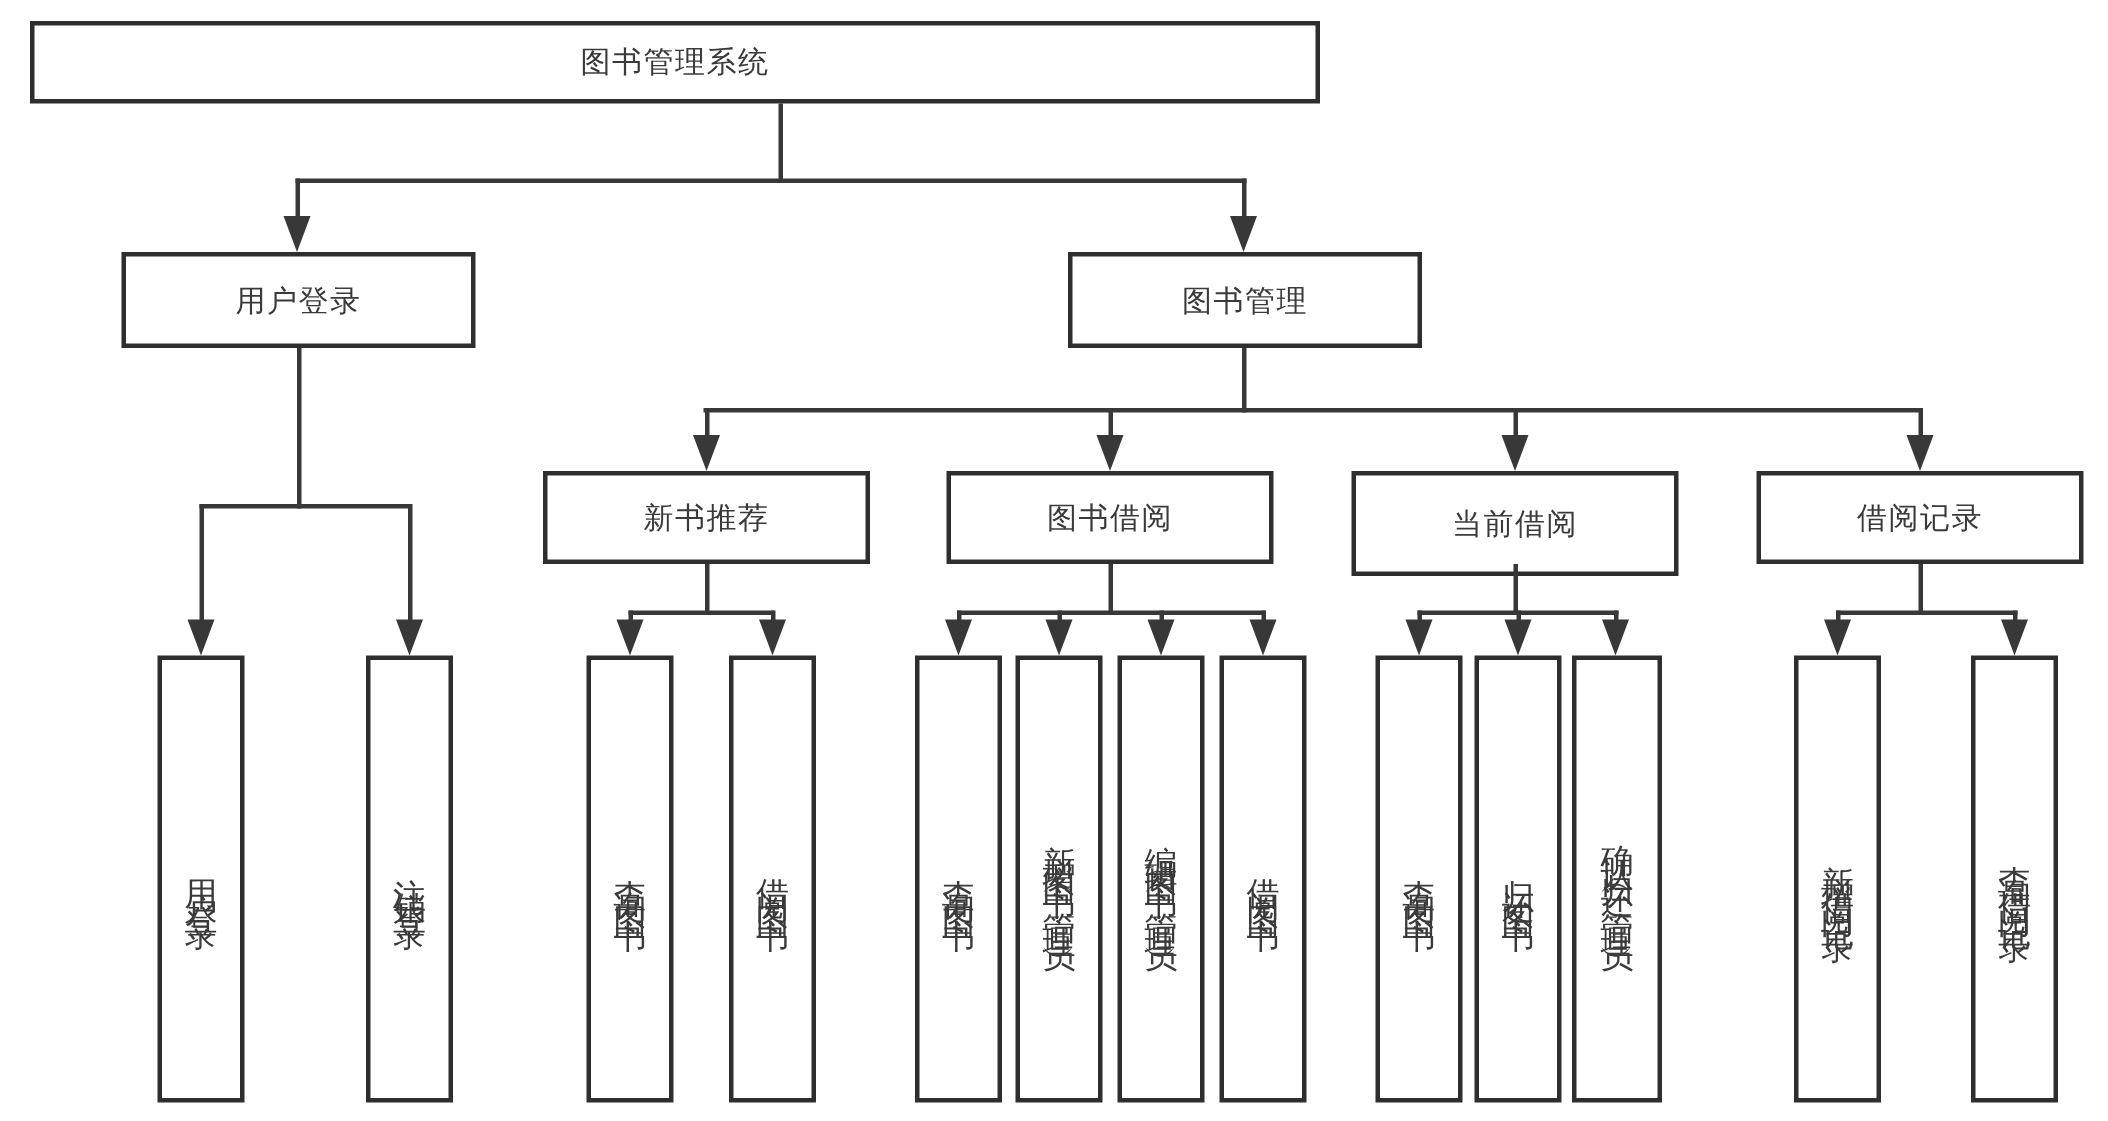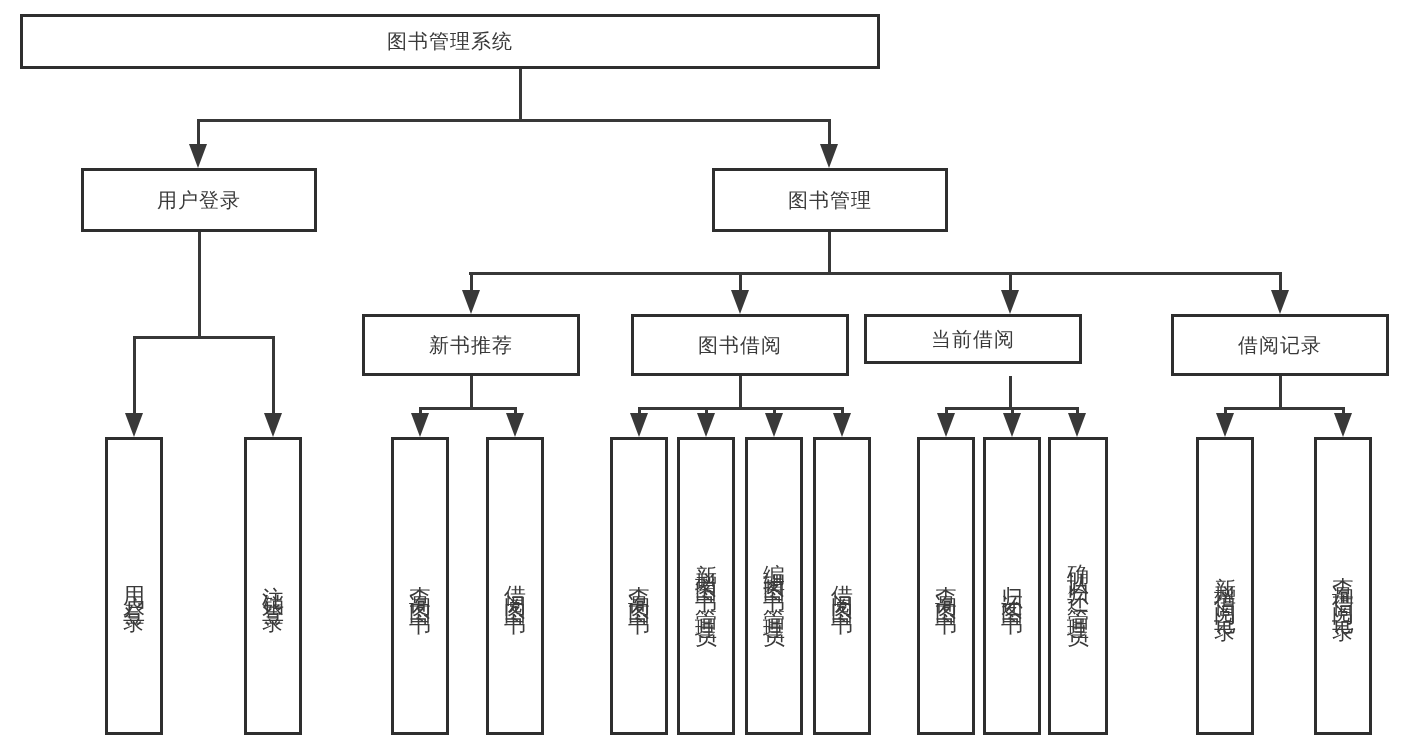--- a/index.html
+++ b/index.html
@@ -47,21 +47,21 @@
   </div>
 
   <div class="box hbox" style="left:362px;top:314px;width:218px;height:62px">
     <span>新书推荐</span>
   </div>
 
   <div class="box hbox" style="left:631px;top:314px;width:218px;height:62px">
     <span>图书借阅</span>
   </div>
 
-  <div class="box hbox" style="left:864px;top:314px;width:218px;height:50px">
+  <div class="box hbox" style="left:901px;top:314px;width:218px;height:70px">
     <span>当前借阅</span>
   </div>
 
   <div class="box hbox" style="left:1171px;top:314px;width:218px;height:62px">
     <span>借阅记录</span>
   </div>
 
   <div class="box vbox" style="left:105px;top:437px;width:58px;height:298px">
     <span>用户登录</span>
   </div>

